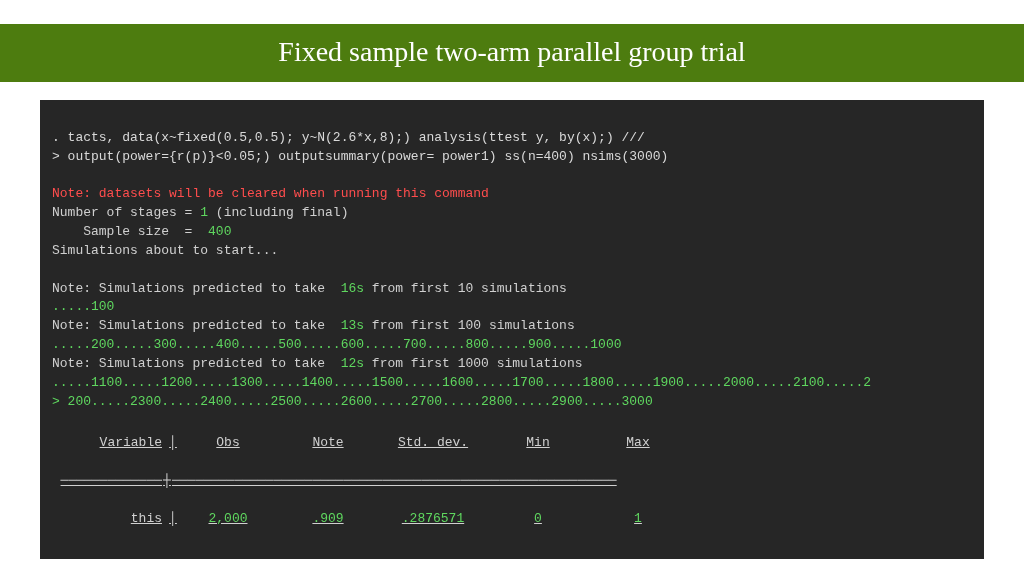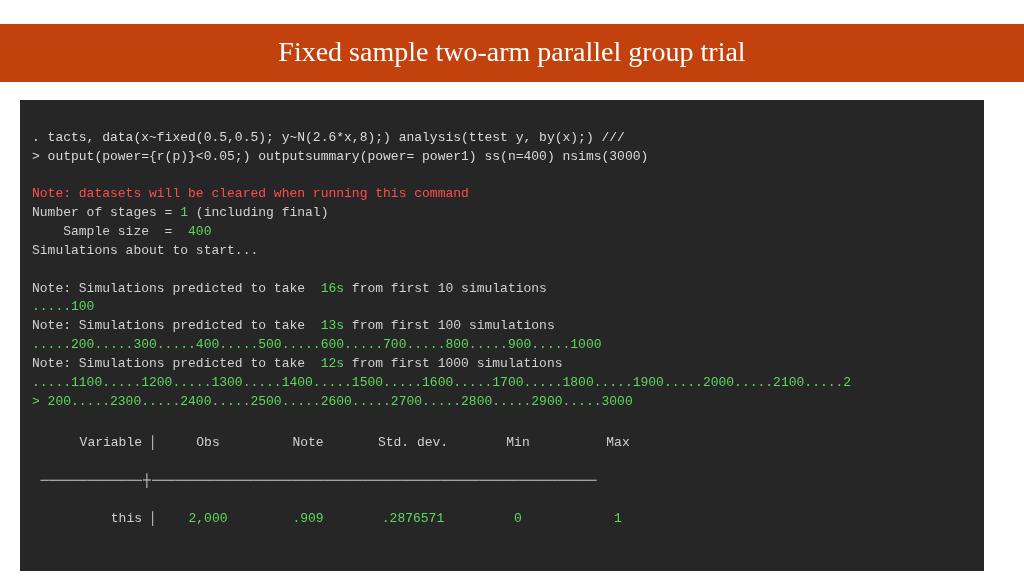--- a/index.html
+++ b/index.html
@@ -5,45 +5,45 @@
   html, body {
     margin: 0;
     padding: 0;
     width: 1024px;
     height: 576px;
     background: #ffffff;
     font-family: "Menlo", "Consolas", "Courier New", monospace;
     overflow: hidden;
   }
   .title-bar {
-    background: #c2410c;
+    background: #4d7c0f;
     color: #fff;
     font-family: "Palatino Linotype", "Book Antiqua", Palatino, Georgia, serif;
     font-size: 28px;
     text-align: center;
     padding: 12px 0 14px 0;
     margin-top: 24px;
   }
   .terminal {
     background: #262626;
     color: #d0d0d0;
-    margin: 18px 40px 0 20px;
-    padding: 10px 12px 24px 12px;
+    margin: 18px 40px 0 40px;
+    padding: 10px 12px 12px 12px;
     font-size: 13px;
     line-height: 1.45;
     white-space: pre;
     font-family: "Menlo", "Consolas", "Courier New", monospace;
     overflow: hidden;
   }
   .cmd  { color: #d9d9d9; }
   .warn { color: #ff4d4d; }
   .num  { color: #5fd75f; }
   .grey { color: #d0d0d0; }
 
-  .tbl { margin-top: 4px; }
+  .tbl { margin-top: 4px; text-decoration: underline; }
   .tbl-row { display: flex; align-items: center; }
   .cell-var { width: 110px; text-align: right; padding-right: 6px;}
   .pipe { width: 10px; color: #d0d0d0; text-align:center;}
   .cell { width: 100px; text-align: center; }
   .hr-line {
     display:flex;
     color:#d0d0d0;
   }
   .hr-left  { width:110px; text-align:right; overflow:hidden;}
   .hr-plus  { width:10px; text-align:center;}

